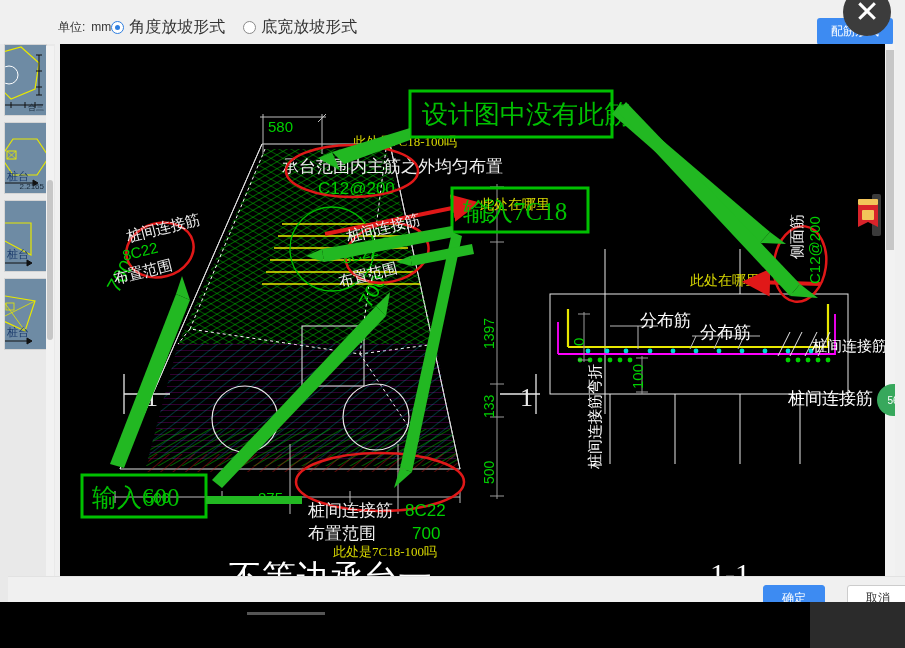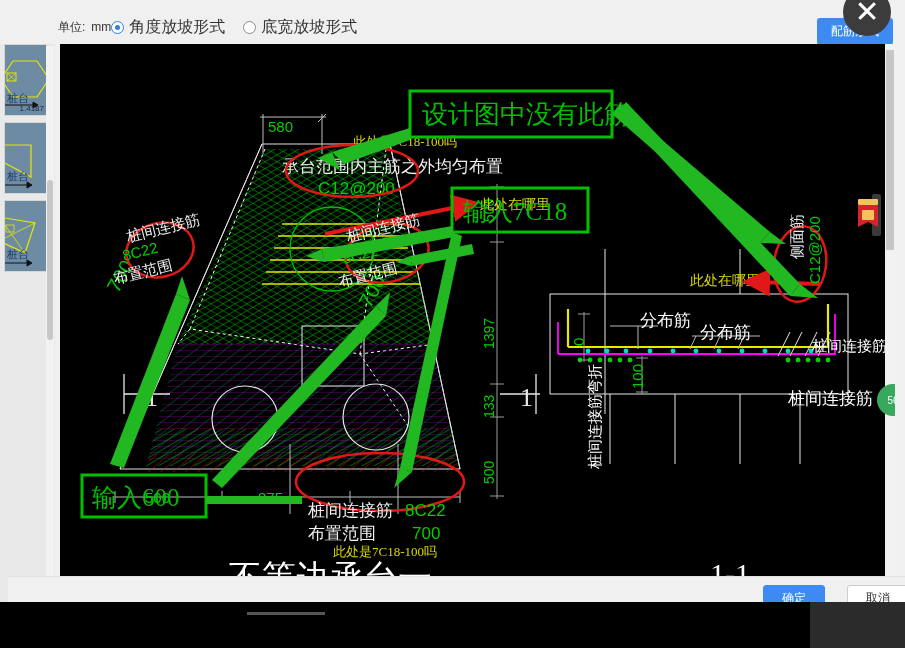--- a/index.html
+++ b/index.html
@@ -165,30 +165,41 @@
       <span class="radio-wrap">
         <span class="radio"></span>
         <span class="radio-text">底宽放坡形式</span>
       </span>
     </div>
 
     <button class="btn-blue">配筋形式</button>
 
     <div class="sidebar">
 
+      <div class="thumb" style="margin-top:0;">
+        <svg width="43" height="72" viewBox="0 0 43 72">
+          <path d="M-6 8 L16 2 L34 18 L30 44 L6 54 L-8 40 Z" fill="none" stroke="#e8e800" stroke-width="1.2"></path>
+          <circle cx="4" cy="30" r="9" fill="none" stroke="#fff" stroke-width="1"></circle>
+          <path d="M34 10 L34 50" stroke="#111" stroke-width="1"></path>
+          <path d="M31 10 h6 M31 26 h6 M31 42 h6 M31 50 h6" stroke="#111" stroke-width="1"></path>
+          <path d="M0 60 h38 M6 57 v6 M20 57 v6 M30 57 v6" stroke="#111" stroke-width="1"></path>
+        </svg>
+        <span class="tcap"></span>
+        <span class="tnum">合三</span>
+      </div>
 
       <div class="thumb">
         <svg width="43" height="72" viewBox="0 0 43 72">
           <path d="M-4 34 L8 16 L32 16 L44 34 L32 52 L8 52 Z" fill="none" stroke="#e8e800" stroke-width="1.2"></path>
           <rect x="2" y="28" width="9" height="8" fill="none" stroke="#e8e800" stroke-width="1"></rect>
           <path d="M2 28 l9 8 M11 28 l-9 8" stroke="#e8e800" stroke-width="0.7"></path>
           <path d="M0 60 h30 M28 57 l5 3 l-5 3 z" fill="#111" stroke="#111" stroke-width="1"></path>
         </svg>
         <span class="tcap">桩台</span>
-        <span class="tnum">1.4187</span>
+        <span class="tnum">2.2165</span>
       </div>
 
 
       <div class="thumb">
         <svg width="43" height="72" viewBox="0 0 43 72">
           <path d="M-4 22 L26 22 L26 54 L-4 38 Z" fill="none" stroke="#e8e800" stroke-width="1.2"></path>
           <path d="M0 62 h24 M22 59 l5 3 l-5 3 z" fill="#111" stroke="#111" stroke-width="1"></path>
         </svg>
         <span class="tcap">桩台</span>
         <span class="tnum"></span>

